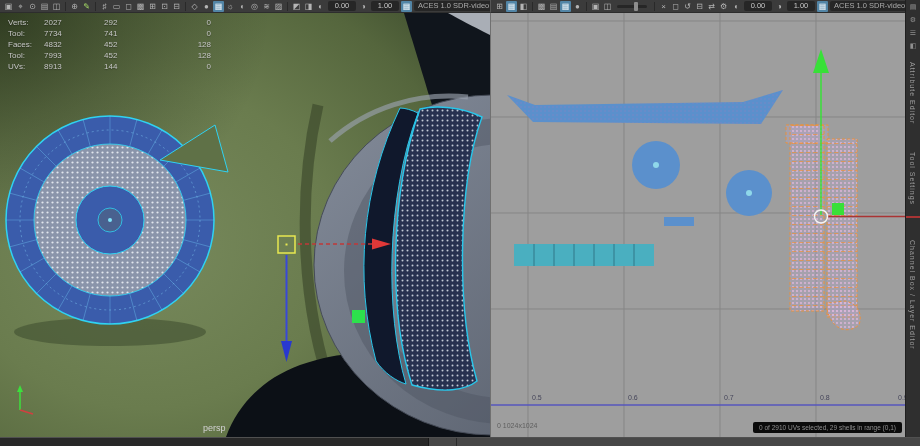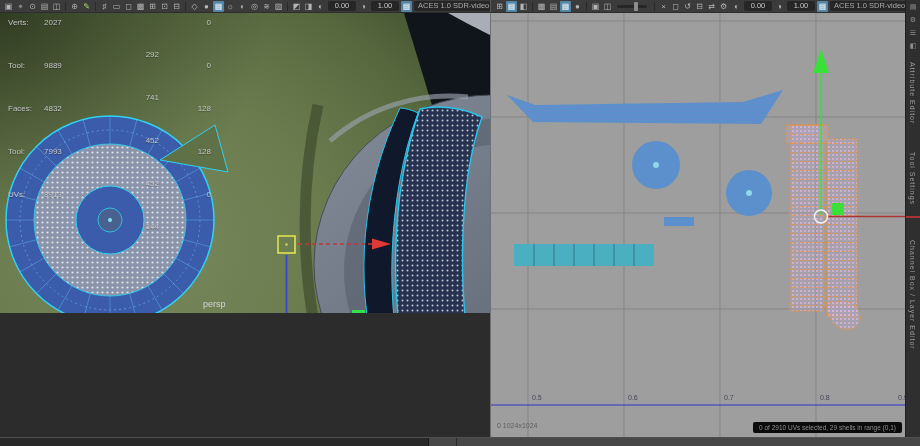--- a/index.html
+++ b/index.html
@@ -17,30 +17,30 @@
   .tb-sep{width:1px;height:9px;background:#292929;margin:0 2px;flex:none;}
   .tb-field{height:10px;background:#262626;border-radius:2px;color:#c9c9c9;font-size:7.5px;
             line-height:10px;padding:0 4px;min-width:20px;text-align:center;flex:none;}
   .tb-dd{height:10px;background:#262626;border-radius:2px;color:#ababab;font-size:7.5px;
          line-height:10px;padding:0 4px;display:flex;align-items:center;gap:7px;flex:none;white-space:nowrap;}
   .tb-dd .arrow{font-size:6px;color:#8d8d8d;}
   .tb-right{margin-left:auto;display:flex;align-items:center;gap:2px;}
   .slider{width:30px;height:3px;background:#262626;border-radius:2px;position:relative;margin:0 4px 0 3px;flex:none;}
   .slider .handle{position:absolute;left:55%;top:-3px;width:4px;height:9px;background:#8d8d8d;border-radius:1px;}
   
-  #left-viewport{position:absolute;left:0;top:13px;width:490px;height:300px;overflow:hidden;background:#a21caf;}
+  #left-viewport{position:absolute;left:0;top:13px;width:490px;height:424px;overflow:hidden;background:#a21caf;}
   #uv-viewport{position:absolute;left:490px;top:13px;width:415px;height:424px;overflow:hidden;
                background:#9e9e9e;border-left:1px solid #707070;box-sizing:border-box;}
   svg{display:block;}
   
   .hud{position:absolute;left:8px;top:4px;color:#c6c6c6;font-size:8px;line-height:11px;text-shadow:0 1px 1px rgba(0,0,0,.35);}
   .hud-row{display:flex;}
   .hud-label{width:36px;}
   .hud-v1{width:60px;}
-  .hud-v2{width:55px;text-align:right;margin-top:32px;}
+  .hud-v2{width:55px;}
   .hud-v3{width:52px;text-align:right;}
   .cam-label{position:absolute;left:203px;bottom:4px;width:64px;text-align:left;color:#d2d2d2;font-size:9px;}
   
   .uv-axis-label{position:absolute;top:381px;font-size:7px;color:#45455a;}
   .uv-status-left{position:absolute;left:6px;bottom:8px;font-size:7px;color:#5e5e5e;}
   .uv-status-badge{position:absolute;right:3px;bottom:4px;background:#0b0b0b;color:#8f8f8f;
                    font-size:6.5px;padding:2px 6px;border-radius:2px;white-space:nowrap;}
   
   #side-strip{position:absolute;left:905px;top:0;width:15px;height:446px;background:#2f2f2f;
               border-left:1px solid #1f1f1f;box-sizing:border-box;}
@@ -195,21 +195,21 @@
 
     <div class="hud">
       <div class="hud-row">
         <span class="hud-label">Verts:</span>
         <span class="hud-v1">2027</span>
         <span class="hud-v2">292</span>
         <span class="hud-v3">0</span>
       </div>
       <div class="hud-row">
         <span class="hud-label">Tool:</span>
-        <span class="hud-v1">9889</span>
+        <span class="hud-v1">7734</span>
         <span class="hud-v2">741</span>
         <span class="hud-v3">0</span>
       </div>
       <div class="hud-row">
         <span class="hud-label">Faces:</span>
         <span class="hud-v1">4832</span>
         <span class="hud-v2">452</span>
         <span class="hud-v3">128</span>
       </div>
       <div class="hud-row">

